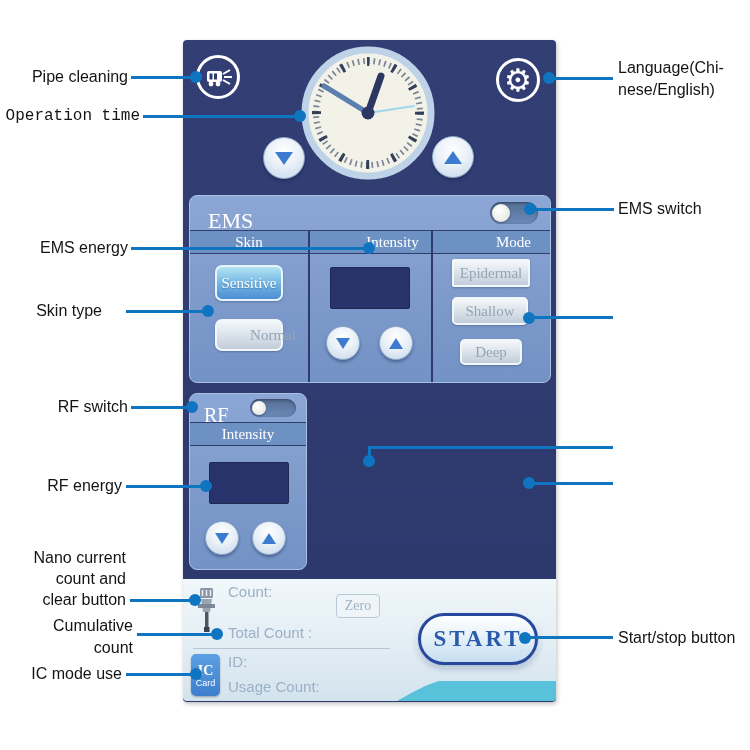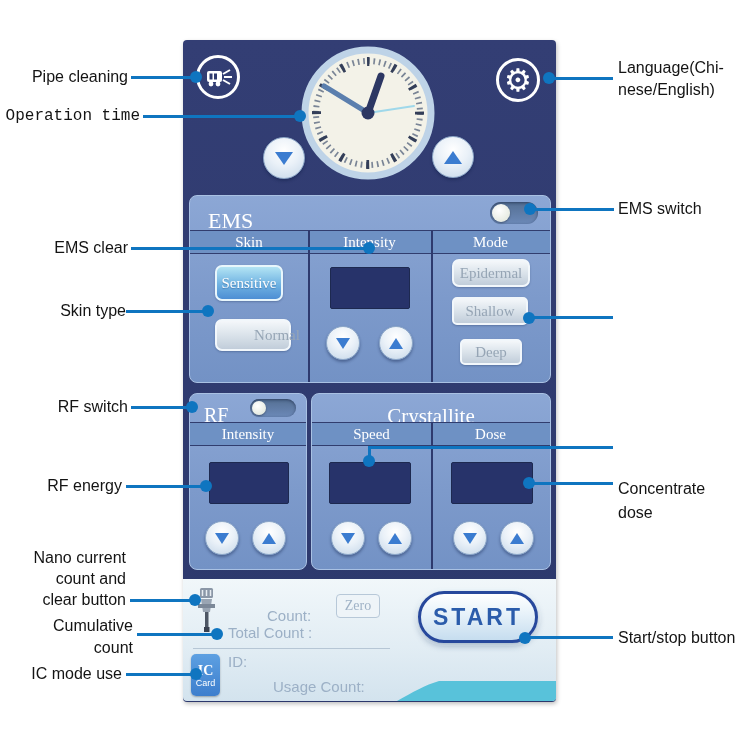--- a/index.html
+++ b/index.html
@@ -120,40 +120,40 @@
     <div class="round-btn" style="left:249px;top:96px;width:42px;height:42px;">
       <span class="tri-up"></span>
     </div>
 
     <div class="card" style="left:6px;top:155px;width:362px;height:188px;">
       <div class="serif card-title" style="position:absolute;left:18px;top:3px;font-size:22px;">EMS</div>
       <div class="toggle" style="right:12px;top:6px;width:48px;height:22px;">
         <span class="knob" style="width:18px;height:18px;"></span>
       </div>
 
-      <div class="strip" style="top:34px;">
+      <div class="strip" style="top:34px;gap:23px;">
         <div class="cell serif" style="width:118px;">Skin</div>
         <div class="cell serif" style="width:123px;">Intensity</div>
         <div class="cell serif" style="flex:1;">Mode</div>
       </div>
       <div class="vsep" style="left:118px;top:34px;height:154px;"></div>
       <div class="vsep" style="left:241px;top:34px;height:154px;"></div>
 
       <div class="dev-btn active serif" style="left:25px;top:69px;width:68px;height:36px;">Sensitive</div>
-      <div class="dev-btn serif" style="left:25px;top:123px;width:76px;height:32px;padding-left:48px;">Normal</div>
+      <div class="dev-btn serif" style="left:25px;top:123px;width:68px;height:32px;padding-left:48px;">Normal</div>
 
       <div class="display" style="left:140px;top:71px;width:80px;height:42px;"></div>
       <div class="round-btn sm" style="left:136px;top:130px;width:34px;height:34px;">
         <span class="tri-down"></span>
       </div>
       <div class="round-btn sm" style="left:189px;top:130px;width:34px;height:34px;">
         <span class="tri-up"></span>
       </div>
 
-      <div class="dev-btn serif" style="left:262px;top:63px;width:78px;height:28px;border-radius:7px;">Epidermal</div>
+      <div class="dev-btn serif" style="left:262px;top:63px;width:78px;height:28px;border-radius:2px;">Epidermal</div>
       <div class="dev-btn serif" style="left:262px;top:101px;width:76px;height:28px;border-radius:5px;">Shallow</div>
       <div class="dev-btn serif" style="left:270px;top:143px;width:62px;height:26px;border-radius:5px;">Deep</div>
     </div>
 
     <div class="card" style="left:6px;top:353px;width:118px;height:177px;">
       <div class="serif card-title" style="position:absolute;left:14px;top:1px;font-size:20px;">RF</div>
       <div class="toggle" style="left:60px;top:5px;width:46px;height:18px;border-radius:9px;">
         <span class="knob" style="width:14px;height:14px;"></span>
       </div>
       <div class="strip" style="top:28px;">
@@ -161,94 +161,68 @@
       </div>
       <div class="display" style="left:19px;top:68px;width:80px;height:42px;"></div>
       <div class="round-btn sm" style="left:15px;top:127px;width:34px;height:34px;">
         <span class="tri-down"></span>
       </div>
       <div class="round-btn sm" style="left:62px;top:127px;width:34px;height:34px;">
         <span class="tri-up"></span>
       </div>
     </div>
 
-    <div class="card" style="left:128px;top:353px;width:240px;height:177px;">
-      <div class="serif card-title" style="position:absolute;left:0;top:1px;width:100%;text-align:center;font-size:21px;">Crystallite</div>
-      <div class="strip" style="top:28px;">
-        <div class="cell serif" style="width:119px;">Speed</div>
-        <div class="cell serif" style="flex:1;">Dose</div>
-      </div>
-      <div class="vsep" style="left:119px;top:28px;height:149px;"></div>
-
-      <div class="display" style="left:17px;top:68px;width:82px;height:42px;"></div>
-      <div class="round-btn sm" style="left:19px;top:127px;width:34px;height:34px;">
-        <span class="tri-down"></span>
-      </div>
-      <div class="round-btn sm" style="left:66px;top:127px;width:34px;height:34px;">
-        <span class="tri-up"></span>
-      </div>
-
-      <div class="display" style="left:139px;top:68px;width:82px;height:42px;"></div>
-      <div class="round-btn sm" style="left:141px;top:127px;width:34px;height:34px;">
-        <span class="tri-down"></span>
-      </div>
-      <div class="round-btn sm" style="left:188px;top:127px;width:34px;height:34px;">
-        <span class="tri-up"></span>
-      </div>
-    </div>
   </div>
 
   <div class="footer">
     <svg style="position:absolute;left:12px;top:8px;" width="24" height="48" viewBox="0 0 24 48">
       <rect x="5" y="1" width="13" height="10" rx="1.5" fill="#8b97a7"></rect>
       <line x1="7.5" y1="3" x2="7.5" y2="9" stroke="#e8edf2" stroke-width="1.5"></line>
       <line x1="11.5" y1="3" x2="11.5" y2="9" stroke="#e8edf2" stroke-width="1.5"></line>
       <line x1="15.5" y1="3" x2="15.5" y2="9" stroke="#e8edf2" stroke-width="1.5"></line>
       <path d="M6 12 L17 12 L15 25 L8 25 Z" fill="#9aa5b3"></path>
       <rect x="3" y="17" width="17" height="4" fill="#7c8898"></rect>
       <rect x="10" y="25" width="3.5" height="15" fill="#4d5664"></rect>
       <rect x="9" y="40" width="5.5" height="5" fill="#394150"></rect>
     </svg>
-    <div class="f-text" style="left:45px;top:28px;margin-left:39px;">Count:</div>
+    <div class="f-text" style="left:45px;top:4px;">Count:</div>
     <div class="zero-btn" style="left:153px;top:15px;">Zero</div>
     <div class="f-text" style="left:45px;top:45px;">Total Count :</div>
     <div style="position:absolute;left:10px;top:69px;width:197px;height:1px;background:#b6c6d5;"></div>
 
     <div class="ic-card" style="left:8px;top:75px;">
       <span class="l1">IC</span>
       <span class="l2">Card</span>
     </div>
     <div class="f-text" style="left:45px;top:74px;">ID:</div>
-    <div class="f-text" style="left:45px;top:99px;margin-left:45px;">Usage Count:</div>
-
-    <div class="start-btn" style="left:235px;top:12px;">START</div>
+    <div class="f-text" style="left:45px;top:99px;">Usage Count:</div>
+
+    <div class="start-btn" style="left:235px;top:34px;font-family:Liberation Serif, serif;">START</div>
 
     <svg style="position:absolute;left:190px;top:99px;" width="183" height="23" viewBox="0 0 183 23">
       <path d="M24 23 C40 14 52 7 66 3 L183 3 L183 23 Z" fill="#58c2da"></path>
     </svg>
   </div>
 
   <div class="co-label co-left" style="right:622px;top:66px;">Pipe cleaning</div>
   <div class="co-label co-left" style="right:610px;top:106px;font-family:Liberation Mono, monospace;">Operation time</div>
-  <div class="co-label co-left" style="right:622px;top:237px;">EMS clear</div>
-  <div class="co-label co-left" style="right:624px;top:300px;margin-left:17px;">Skin type</div>
+  <div class="co-label co-left" style="right:622px;top:237px;">EMS energy</div>
+  <div class="co-label co-left" style="right:648px;top:300px;margin-left:17px;">Skin type</div>
   <div class="co-label co-left" style="right:622px;top:396px;">RF switch</div>
   <div class="co-label co-left" style="right:628px;top:475px;">RF energy</div>
   <div class="co-label co-left" style="right:617px;top:615px;line-height:22px;">Cumulative
 count</div>
   <div class="co-label co-left" style="right:624px;top:547px;">Nano current
 count and
 clear button</div>
   <div class="co-label co-left" style="right:628px;top:663px;">IC mode use</div>
 
   <div class="co-label" style="left:618px;top:57px;line-height:22px;">Language(Chi-
 nese/English)</div>
   <div class="co-label" style="left:618px;top:198px;">EMS switch</div>
-  <div class="co-label" style="left:618px;top:477px;line-height:24px;">Concentrate
-dose</div>
   <div class="co-label" style="left:618px;top:627px;">Start/stop button</div>
 
   <div class="co-line" style="left:131px;top:76px;width:60px;"></div>
   <div class="co-dot" style="left:190px;top:71px;"></div>
 
   <div class="co-line" style="left:143px;top:115px;width:152px;"></div>
   <div class="co-dot" style="left:294px;top:110px;"></div>
 
   <div class="co-line" style="left:131px;top:247px;width:233px;"></div>
   <div class="co-dot" style="left:363px;top:242px;"></div>

